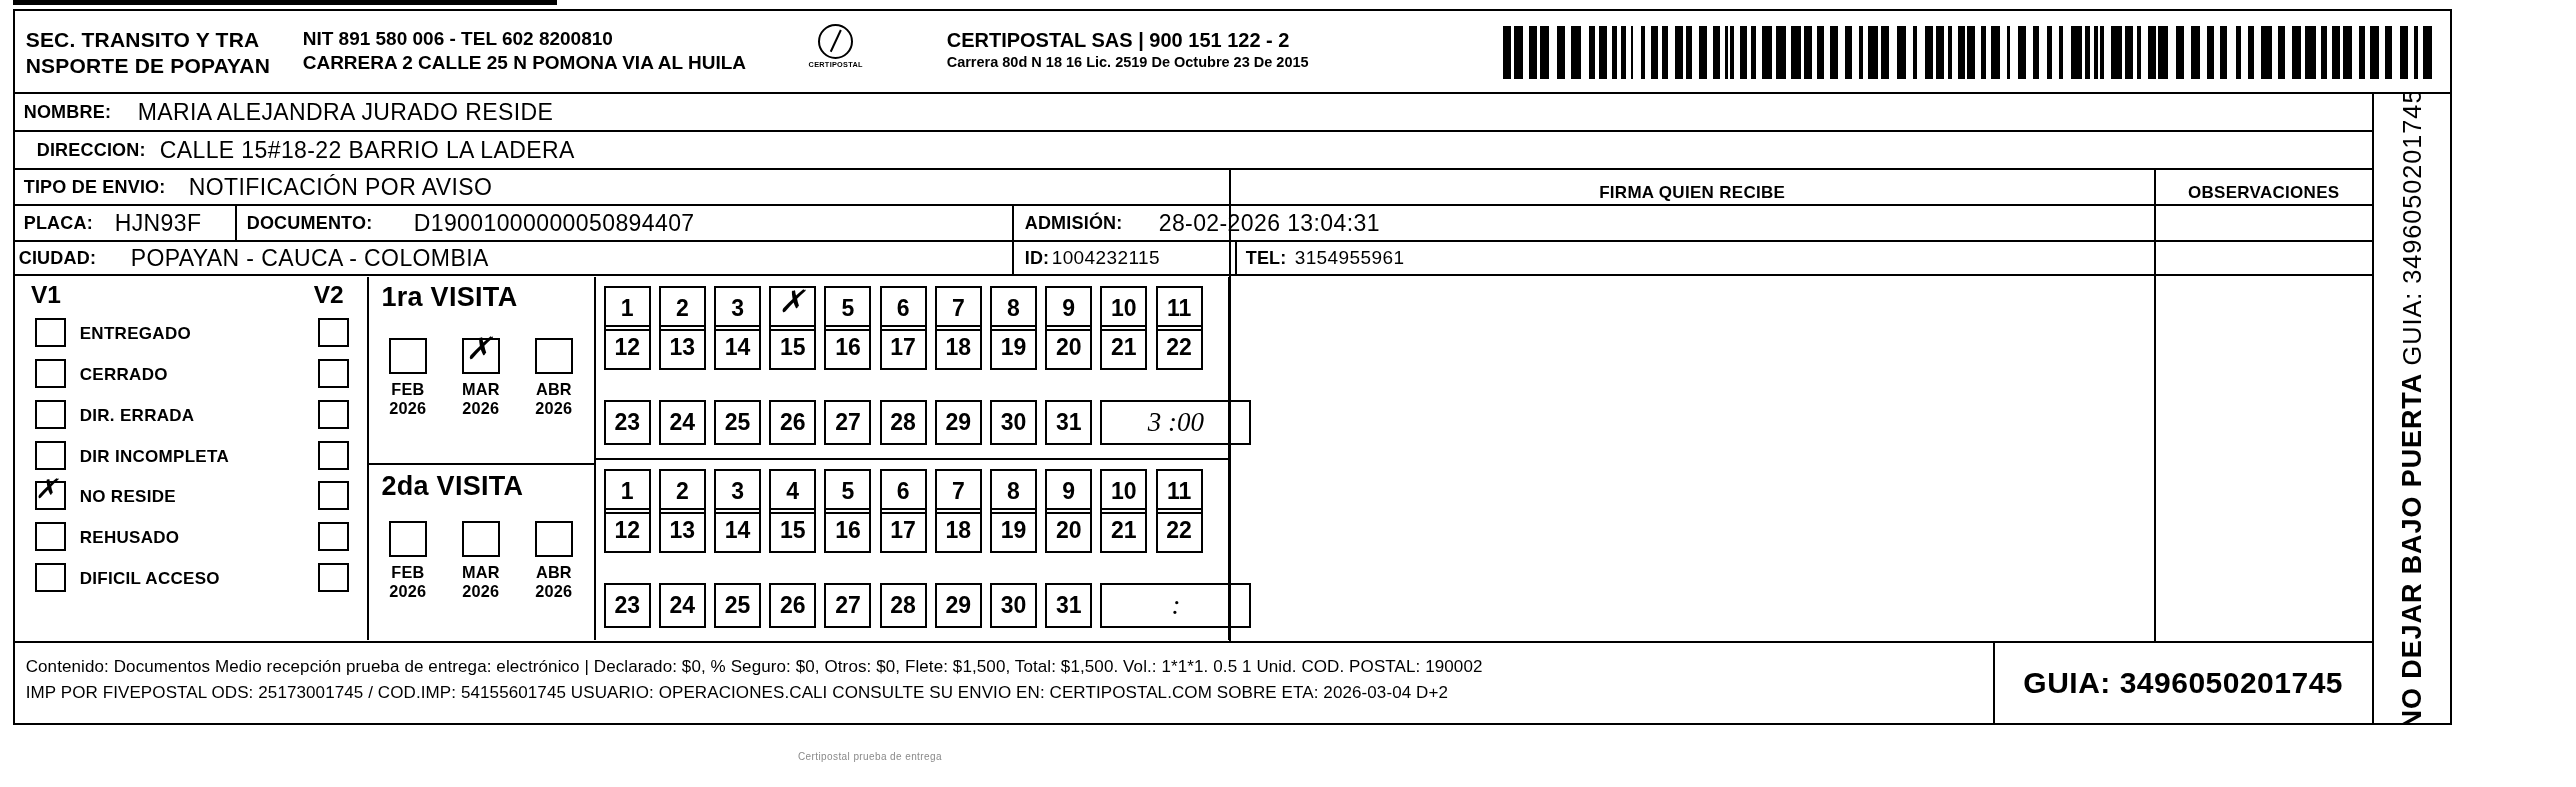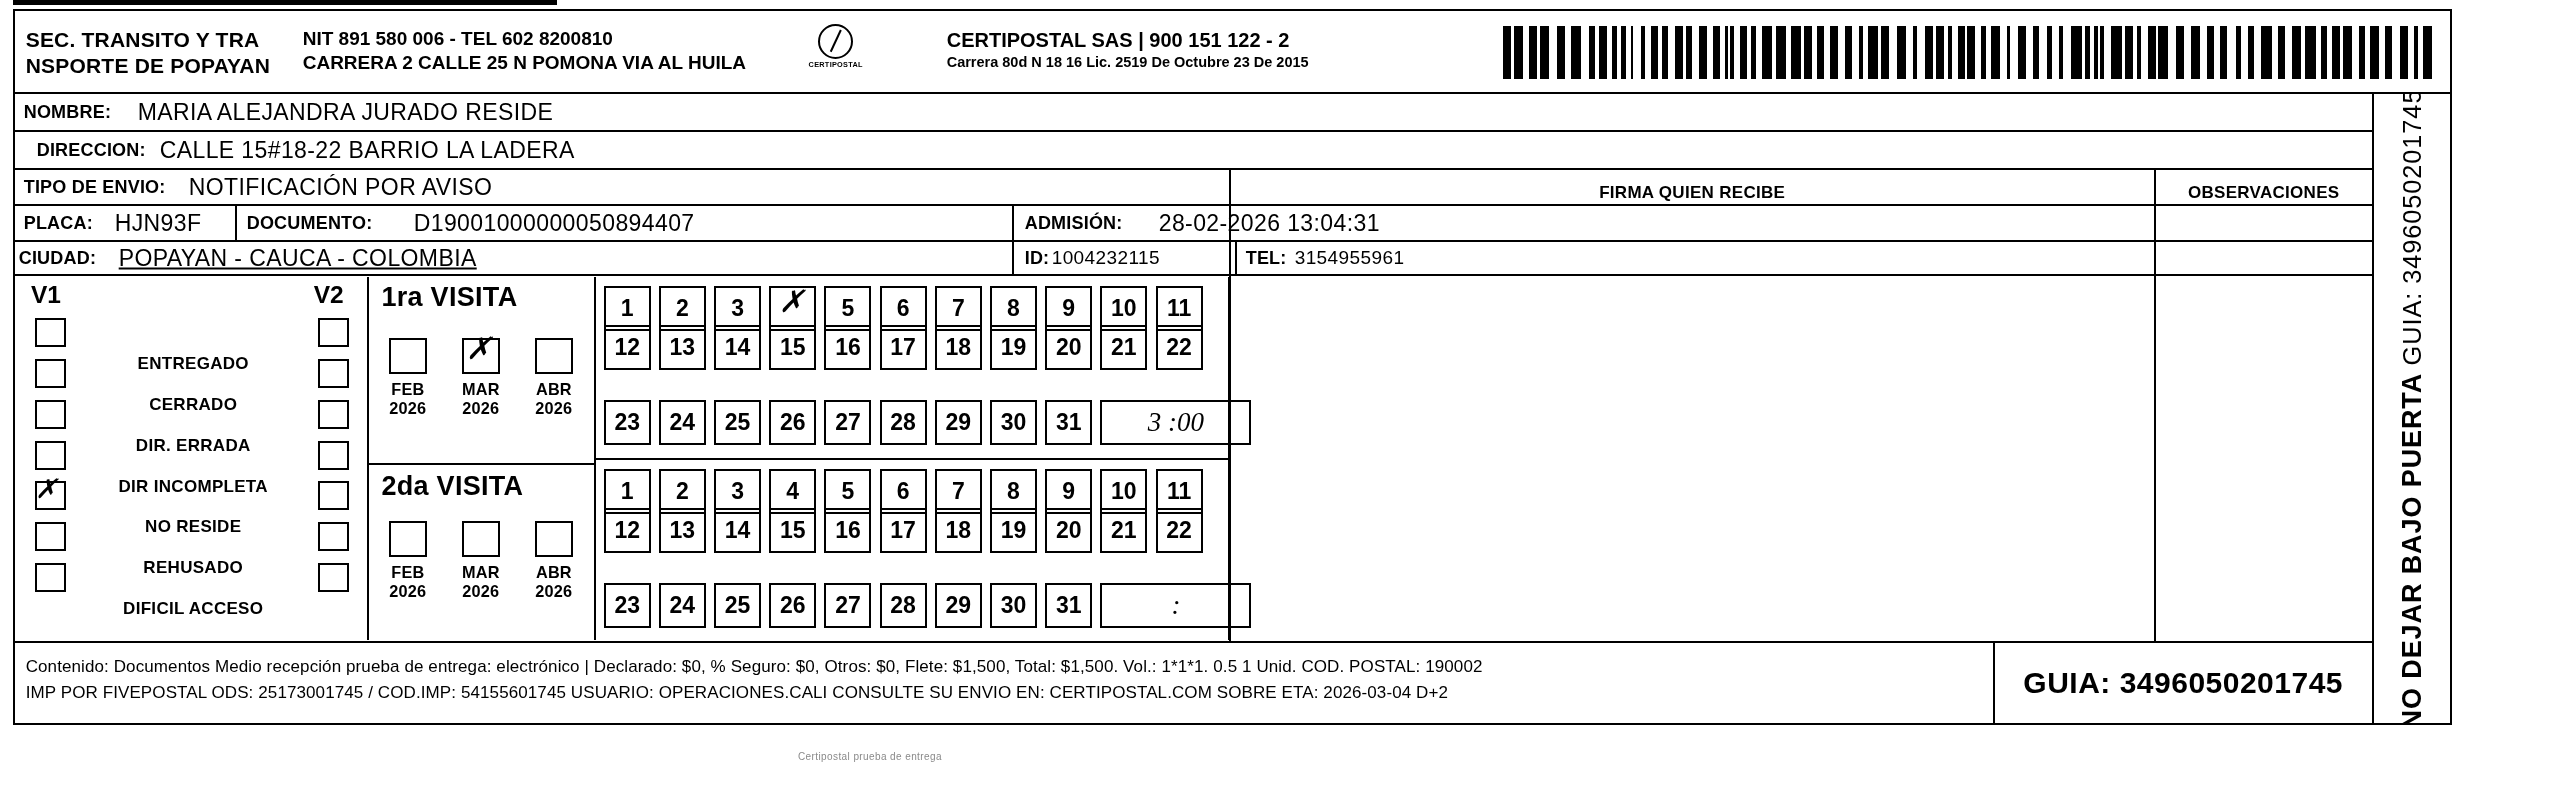--- a/index.html
+++ b/index.html
@@ -229,26 +229,25 @@
   .st-row {
     position: absolute;
     left: 0;
     width: 354px;
     height: 41px;
   }
   .st-label {
     position: absolute;
     left: 65px;
     width: 227px;
-    text-align: center;
+    text-align: left;
     top: 11px;
     font-size: 17px;
     font-weight: bold;
     letter-spacing: 0.3px;
-    margin-top: 30px;
   }
   .chk {
     position: absolute;
     width: 31px;
     height: 29px;
     border: 2.3px solid #000;
     box-sizing: border-box;
     top: 5.4px;
   }
   .chk.c1 { left: 20px; }
@@ -564,21 +563,21 @@
         <div style="position:absolute;left:220px;top:0;bottom:0;width:2.3px;background:#000;"></div>
         <span class="cellpad fld-label" style="left:232px;">DOCUMENTO:</span>
         <span class="cellpad fld-value" style="left:399px;">D19001000000050894407</span>
         <div style="position:absolute;left:997px;top:0;bottom:0;width:2.3px;background:#000;"></div>
         <span class="cellpad fld-label" style="left:1010px;">ADMISIÓN:</span>
         <span class="cellpad fld-value" style="left:1144px;">28-02-2026 13:04:31</span>
       </div>
 
       <div class="row" style="height:34px;">
         <span class="cellpad fld-label" style="left:4px;">CIUDAD:</span>
-        <span class="cellpad fld-value" style="left:104px;text-decoration:underline;">POPAYAN - CAUCA - COLOMBIA</span>
+        <span class="cellpad fld-value" style="left:116px;">POPAYAN - CAUCA - COLOMBIA</span>
         <div style="position:absolute;left:997px;top:0;bottom:0;width:2.3px;background:#000;"></div>
         <span class="cellpad fld-label" style="left:1010px;">ID:</span>
         <span class="cellpad fld-value" style="left:1037px;font-size:19px;">1004232115</span>
         <div style="position:absolute;left:1220px;top:0;bottom:0;width:2.3px;background:#000;"></div>
         <span class="cellpad fld-label" style="left:1231px;">TEL:</span>
         <span class="cellpad fld-value" style="left:1280px;font-size:19px;">3154955961</span>
       </div>
 
       <div class="signature-box">
         <div class="boxtitle">FIRMA QUIEN RECIBE</div>

